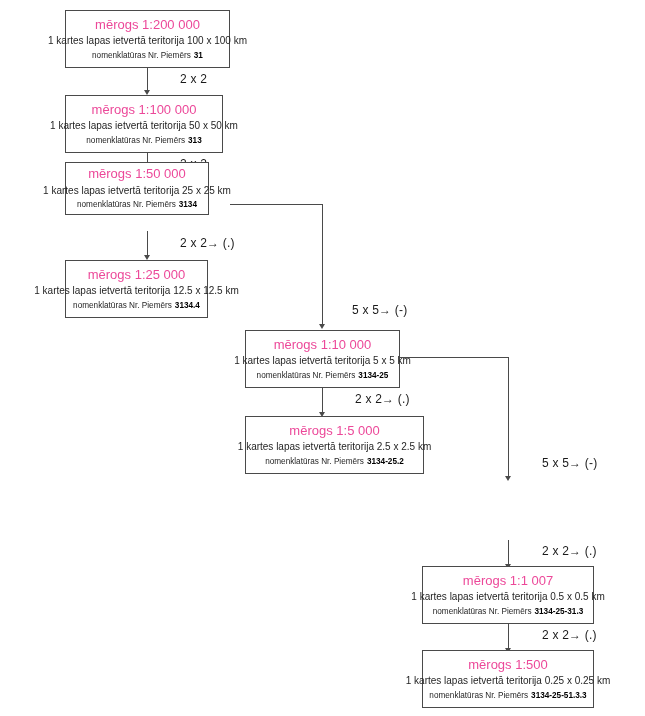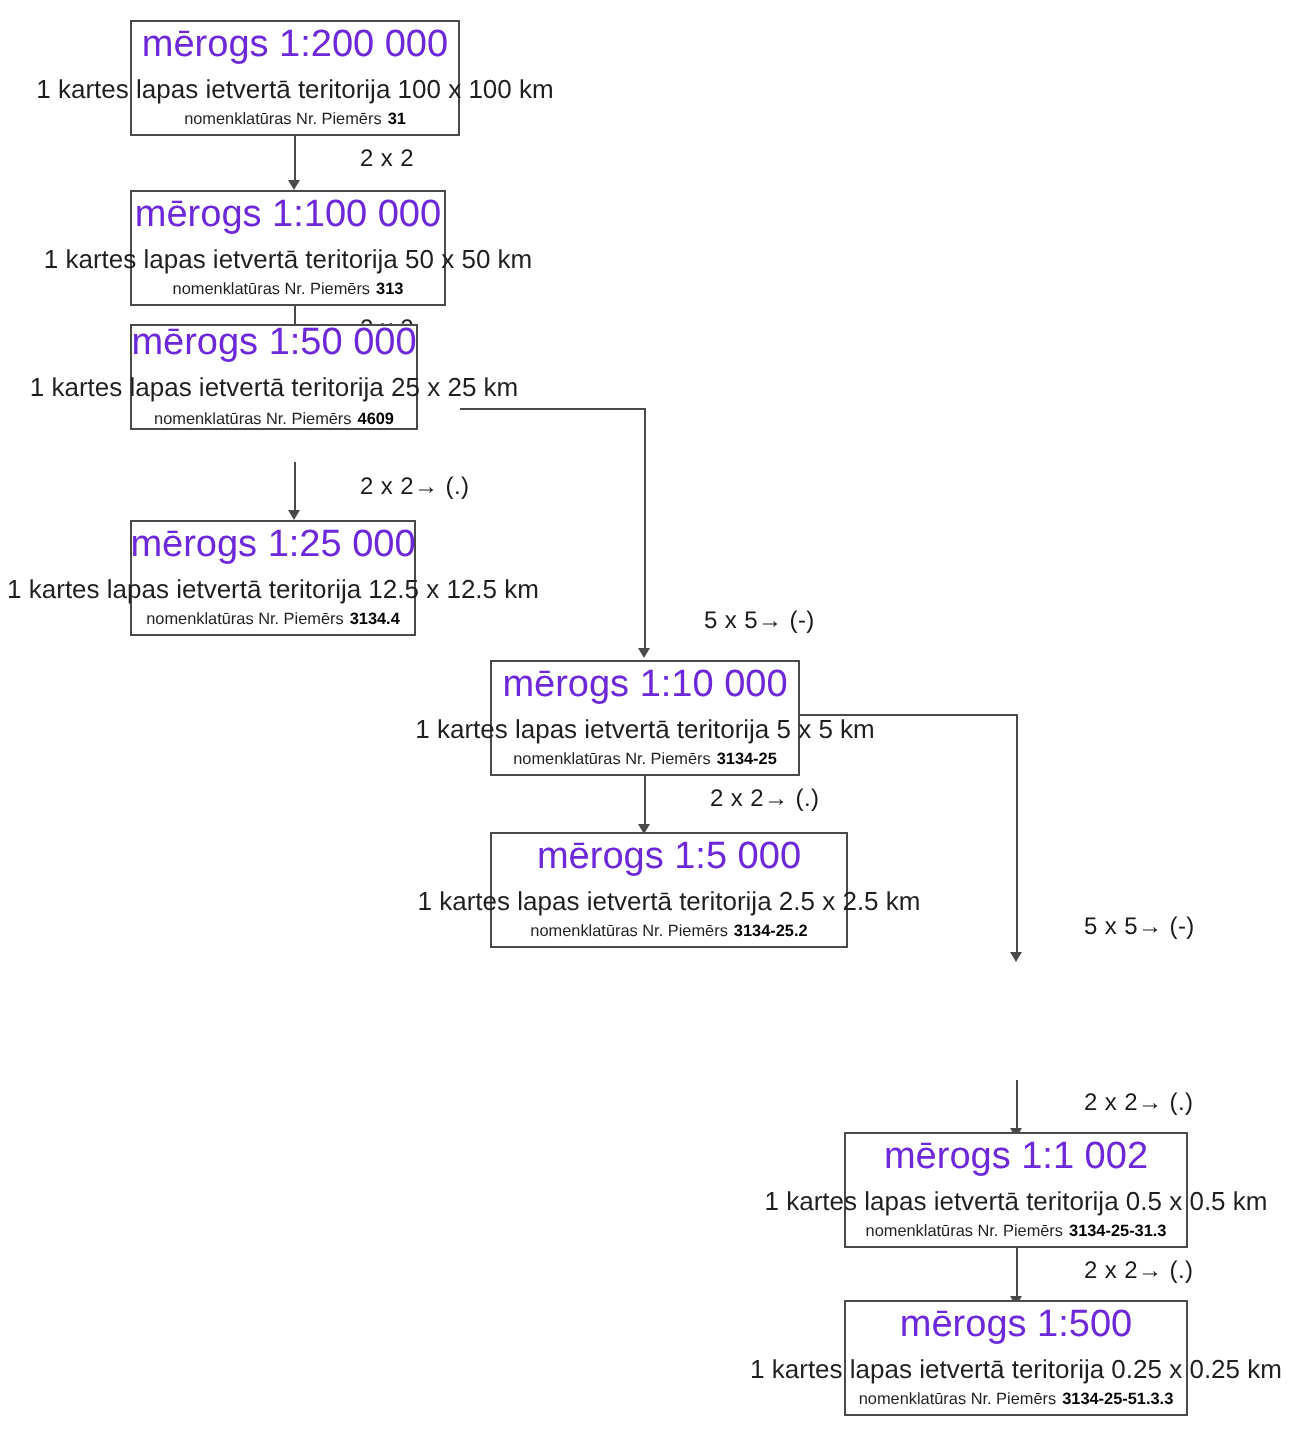--- a/index.html
+++ b/index.html
@@ -26,28 +26,28 @@
     border: 1.3px solid #4a4a4a;
     background: #ffffff;
     display: flex;
     flex-direction: column;
     align-items: center;
     justify-content: center;
     text-align: center;
     z-index: 3;
   }
   .node .title {
-    font-size: 19px;
+    font-size: 13px;
     line-height: 1.05;
-    color: #6d28d9;
+    color: #ec4899;
     margin-bottom: 5px;
     white-space: nowrap;
   }
   .node .area {
-    font-size: 13px;
+    font-size: 10px;
     line-height: 1.05;
     color: #1f1f1f;
     margin-bottom: 5px;
     white-space: nowrap;
   }
   .node .nom {
     font-size: 8.2px;
     line-height: 1.05;
     color: #1f1f1f;
     white-space: nowrap;
@@ -146,21 +146,21 @@
     <div class="area">1 kartes lapas ietvertā teritorija 50 x 50 km</div>
     <div class="nom">
       <span>nomenklatūras Nr. Piemērs</span><span class="sp"></span><b>313</b>
     </div>
   </div>
 
   <div class="node" style="left:65px; top:162px; width:144px; height:53px;">
     <div class="title">mērogs 1:50 000</div>
     <div class="area">1 kartes lapas ietvertā teritorija 25 x 25 km</div>
     <div class="nom">
-      <span>nomenklatūras Nr. Piemērs</span><span class="sp"></span><b>4609</b>
+      <span>nomenklatūras Nr. Piemērs</span><span class="sp"></span><b>3134</b>
     </div>
   </div>
 
   <div class="node" style="left:65px; top:260px; width:143px; height:58px;">
     <div class="title">mērogs 1:25 000</div>
     <div class="area">1 kartes lapas ietvertā teritorija 12.5 x 12.5 km</div>
     <div class="nom">
       <span>nomenklatūras Nr. Piemērs</span><span class="sp"></span><b>3134.4</b>
     </div>
   </div>
@@ -176,21 +176,21 @@
   <div class="node" style="left:245px; top:416px; width:179px; height:58px;">
     <div class="title">mērogs 1:5 000</div>
     <div class="area">1 kartes lapas ietvertā teritorija 2.5 x 2.5 km</div>
     <div class="nom">
       <span>nomenklatūras Nr. Piemērs</span><span class="sp"></span><b>3134-25.2</b>
     </div>
   </div>
 
 
   <div class="node" style="left:422px; top:566px; width:172px; height:58px;">
-    <div class="title">mērogs 1:1 002</div>
+    <div class="title">mērogs 1:1 007</div>
     <div class="area">1 kartes lapas ietvertā teritorija 0.5 x 0.5 km</div>
     <div class="nom">
       <span>nomenklatūras Nr. Piemērs</span><span class="sp"></span><b>3134-25-31.3</b>
     </div>
   </div>
 
   <div class="node" style="left:422px; top:650px; width:172px; height:58px;">
     <div class="title">mērogs 1:500</div>
     <div class="area">1 kartes lapas ietvertā teritorija 0.25 x 0.25 km</div>
     <div class="nom">

